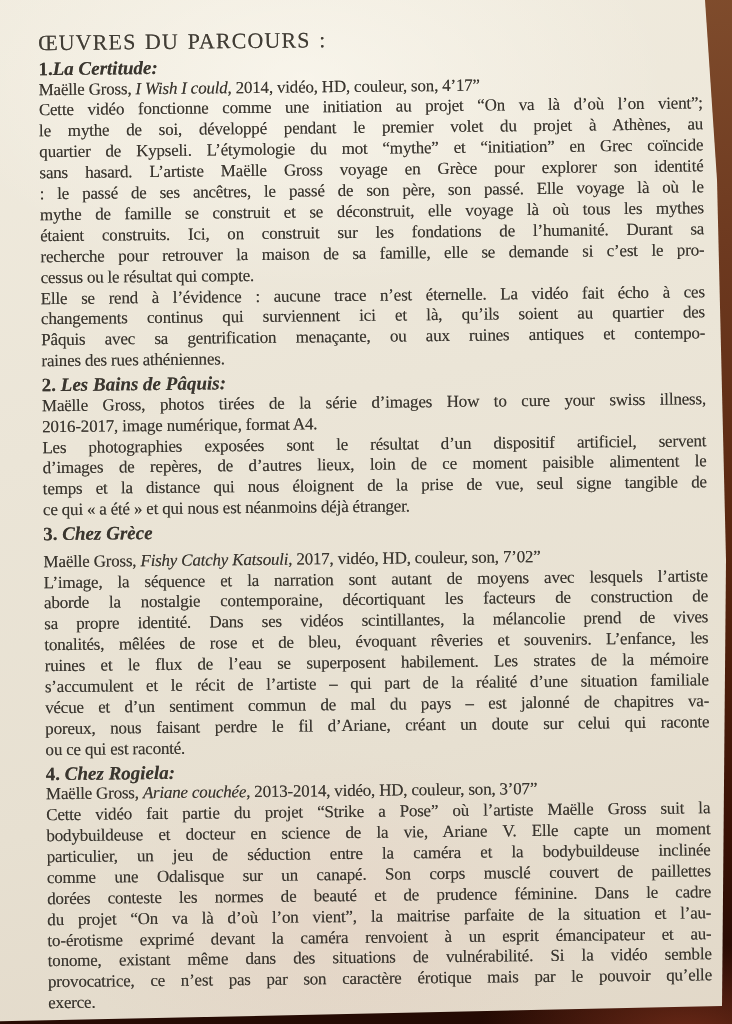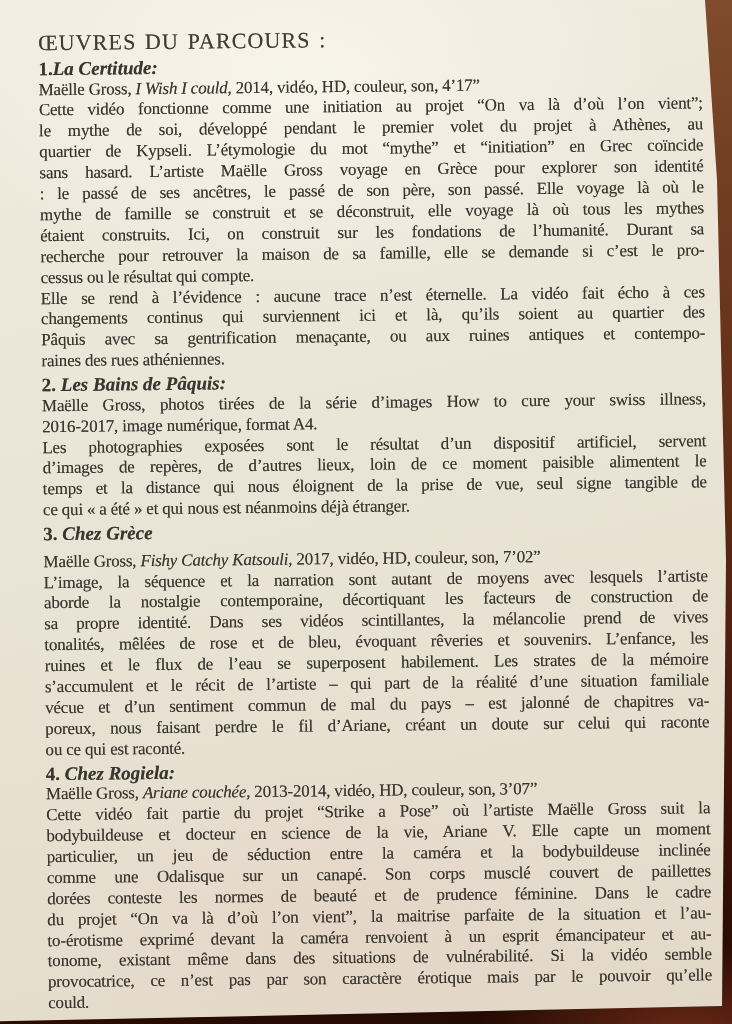--- a/index.html
+++ b/index.html
@@ -89,17 +89,17 @@
           <div class="line short"><span>Maëlle Gross, </span><span class="it">Ariane couchée,</span><span> 2013-2014, vidéo, HD, couleur, son, 3’07”</span></div>
           <div class="line"><span>Cette vidéo fait partie du projet “Strike a Pose” où l’artiste Maëlle Gross suit la</span></div>
           <div class="line"><span>bodybuildeuse et docteur en science de la vie, Ariane V. Elle capte un moment</span></div>
           <div class="line"><span>particulier, un jeu de séduction entre la caméra et la bodybuildeuse inclinée</span></div>
           <div class="line"><span>comme une Odalisque sur un canapé. Son corps musclé couvert de paillettes</span></div>
           <div class="line"><span>dorées conteste les normes de beauté et de prudence féminine.  Dans le cadre</span></div>
           <div class="line"><span>du projet “On va là d’où l’on vient”, la maitrise parfaite de la situation et l’au-</span></div>
           <div class="line"><span>to-érotisme exprimé devant la caméra renvoient à un esprit émancipateur et au-</span></div>
           <div class="line"><span>tonome, existant même dans des situations de vulnérabilité.  Si la vidéo semble</span></div>
           <div class="line"><span>provocatrice, ce n’est pas par son caractère érotique mais par le pouvoir qu’elle</span></div>
-          <div class="line short"><span>could.</span></div>
+          <div class="line short"><span>exerce.</span></div>
         </div>
       </div>
   </div>
 </div>
 
 </body></html>

